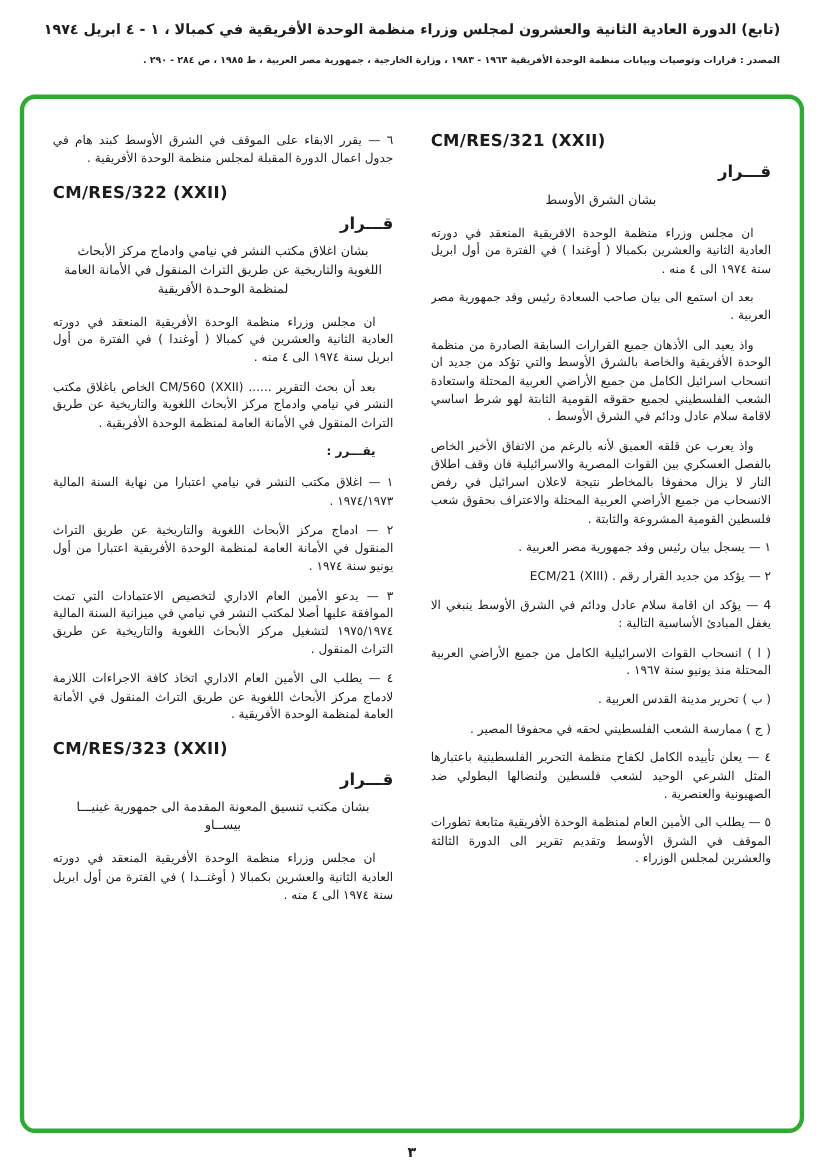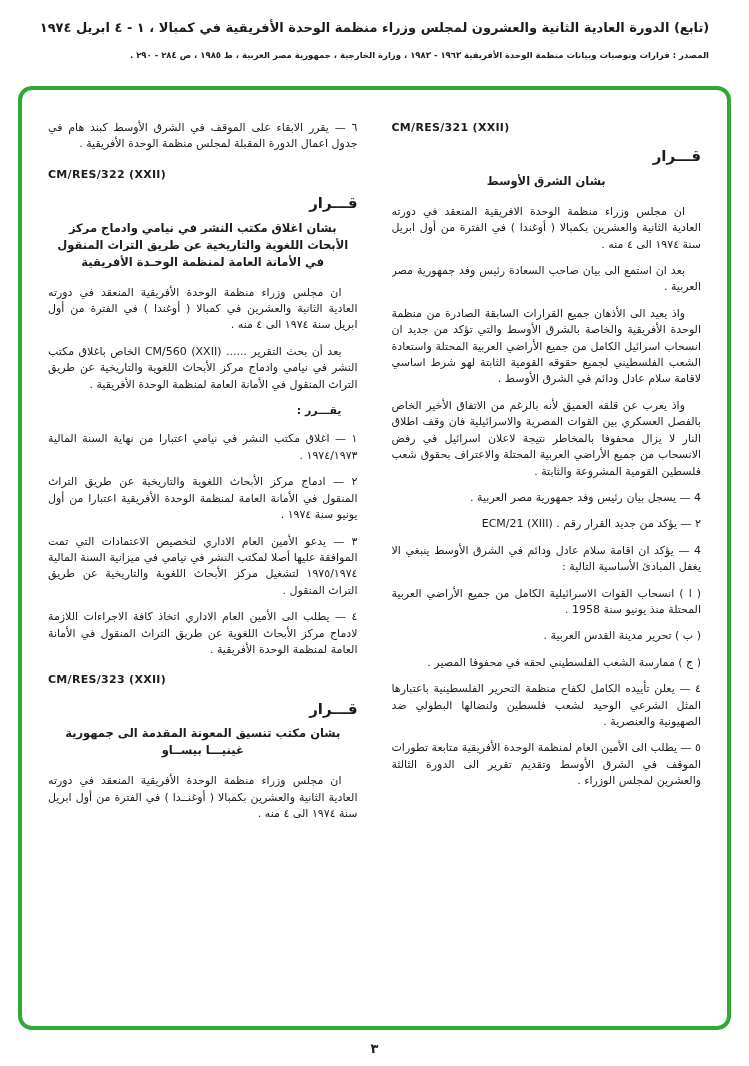--- a/index.html
+++ b/index.html
@@ -27,28 +27,28 @@
   .columns{
     direction:rtl;display:flex;gap:34px;height:100%;
   }
   .col{
     flex:1 1 0;direction:rtl;text-align:justify;
     font-size:11px;line-height:16.4px;overflow:hidden;
   }
   .blk{margin:0 0 10px 0;}
   .ref{
     direction:ltr;text-align:left;font-weight:700;
-    font-size:11px;margin:14px 0 12px 0;letter-spacing:.3px;
+    font-size:15px;margin:14px 0 12px 0;letter-spacing:.3px;
   }
   .ref:first-child{margin-top:0;}
   .title{
     font-weight:700;font-size:15px;margin:4px 0 8px 0;
   }
   .subtitle{
-    text-align:center;font-weight:700;font-size:11.5px;line-height:17px;
+    text-align:center;font-weight:400;font-size:11.5px;line-height:17px;
     margin:0 6px 14px 6px;
   }
   .para{text-indent:16px;}
   .item{text-indent:0;}
   .bold{font-weight:700;text-indent:16px;margin-bottom:12px;}
   .page-number{
     position:absolute;bottom:10px;left:0;right:0;
     text-align:center;font-weight:700;font-size:13px;
   }
 </style>
@@ -62,24 +62,24 @@
 <div class="content-frame">
   <div class="columns">
     <div class="col" id="col-right">
         <div class="blk ref">CM/RES/321  (XXII)</div>
         <div class="blk title">قـــرار</div>
         <div class="blk subtitle">بشان الشرق الأوسط</div>
         <div class="blk para">ان مجلس وزراء منظمة الوحدة الافريقية المنعقد في دورته العادية الثانية والعشرين بكمبالا ( أوغندا ) في الفترة من أول ابريل سنة ١٩٧٤ الى ٤ منه .</div>
         <div class="blk para">بعد ان استمع الى بيان صاحب السعادة رئيس وفد جمهورية مصر العربية .</div>
         <div class="blk para">واذ يعيد الى الأذهان جميع القرارات السابقة الصادرة من منظمة الوحدة الأفريقية والخاصة بالشرق الأوسط والتي تؤكد من جديد ان انسحاب اسرائيل الكامل من جميع الأراضي العربية المحتلة واستعادة الشعب الفلسطيني لجميع حقوقه القومية الثابتة لهو شرط اساسي لاقامة سلام عادل ودائم في الشرق الأوسط .</div>
         <div class="blk para">واذ يعرب عن قلقه العميق لأنه بالرغم من الاتفاق الأخير الخاص بالفصل العسكري بين القوات المصرية والاسرائيلية فان وقف اطلاق النار لا يزال محفوفا بالمخاطر نتيجة لاعلان اسرائيل في رفض الانسحاب من جميع الأراضي العربية المحتلة والاعتراف بحقوق شعب فلسطين القومية المشروعة والثابتة .</div>
-        <div class="blk item">4 — يسجل بيان رئيس وفد جمهورية مصر العربية .</div>
+        <div class="blk item">١ — يسجل بيان رئيس وفد جمهورية مصر العربية .</div>
         <div class="blk item">٢ — يؤكد من جديد القرار رقم .   ECM/21  (XIII)</div>
         <div class="blk item">4 — يؤكد ان اقامة سلام عادل ودائم في الشرق الأوسط ينبغي الا يغفل المبادئ الأساسية التالية :</div>
-        <div class="blk item">( ا ) انسحاب القوات الاسرائيلية الكامل من جميع الأراضي العربية المحتلة منذ يونيو سنة 1958 .</div>
+        <div class="blk item">( ا ) انسحاب القوات الاسرائيلية الكامل من جميع الأراضي العربية المحتلة منذ يونيو سنة ١٩٦٧ .</div>
         <div class="blk item">( ب ) تحرير مدينة القدس العربية .</div>
         <div class="blk item">( ج ) ممارسة الشعب الفلسطيني لحقه في محفوفا المصير .</div>
         <div class="blk item">٤ — يعلن تأييده الكامل لكفاح منظمة التحرير الفلسطينية باعتبارها المثل الشرعي الوحيد لشعب فلسطين ولنضالها البطولي ضد الصهيونية والعنصرية .</div>
         <div class="blk item">٥ — يطلب الى الأمين العام لمنظمة الوحدة الأفريقية متابعة تطورات الموقف في الشرق الأوسط وتقديم تقرير الى الدورة الثالثة والعشرين لمجلس الوزراء .</div>
       </div>
     <div class="col" id="col-left">
         <div class="blk item">٦ — يقرر الابقاء على الموقف في الشرق الأوسط كبند هام في جدول اعمال الدورة المقبلة لمجلس منظمة الوحدة الأفريقية .</div>
         <div class="blk ref">CM/RES/322  (XXII)</div>
         <div class="blk title">قـــرار</div>
         <div class="blk subtitle">بشان اغلاق مكتب النشر في نيامي وادماج مركز الأبحاث اللغوية والتاريخية عن طريق التراث المنقول في الأمانة العامة لمنظمة الوحـدة الأفريقية</div>

